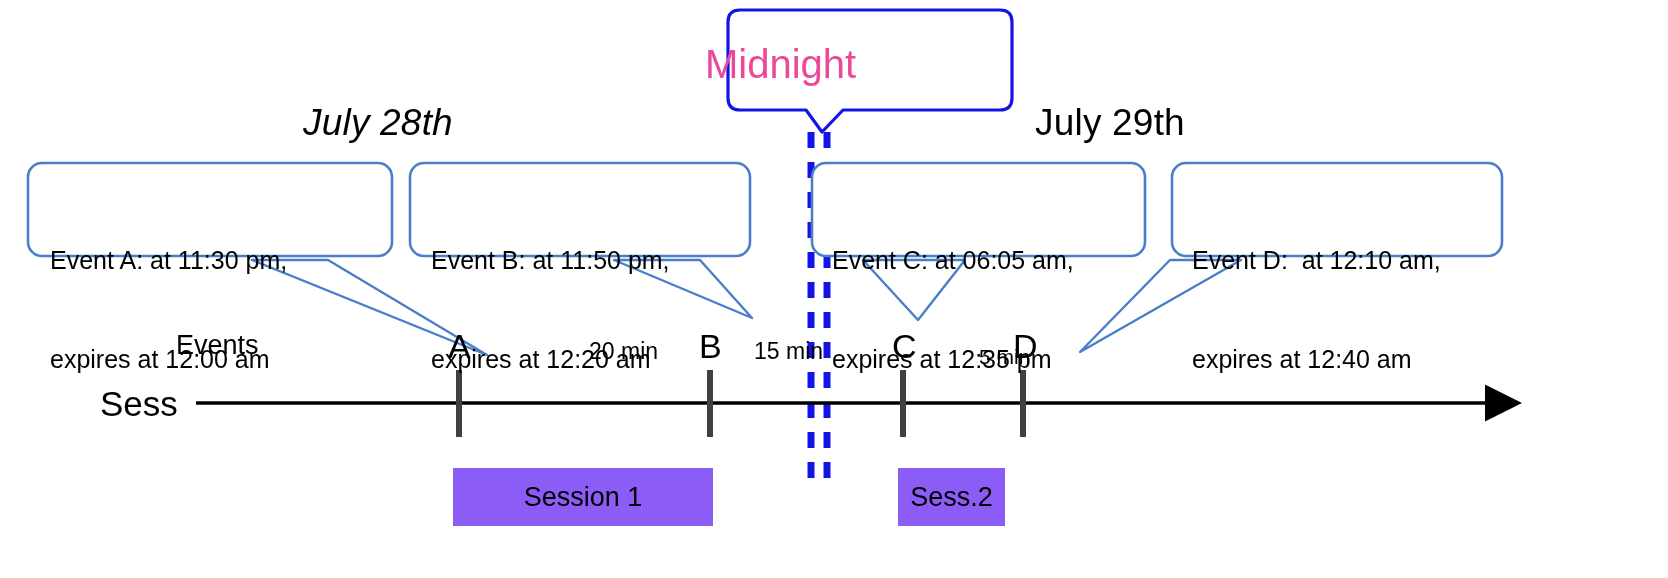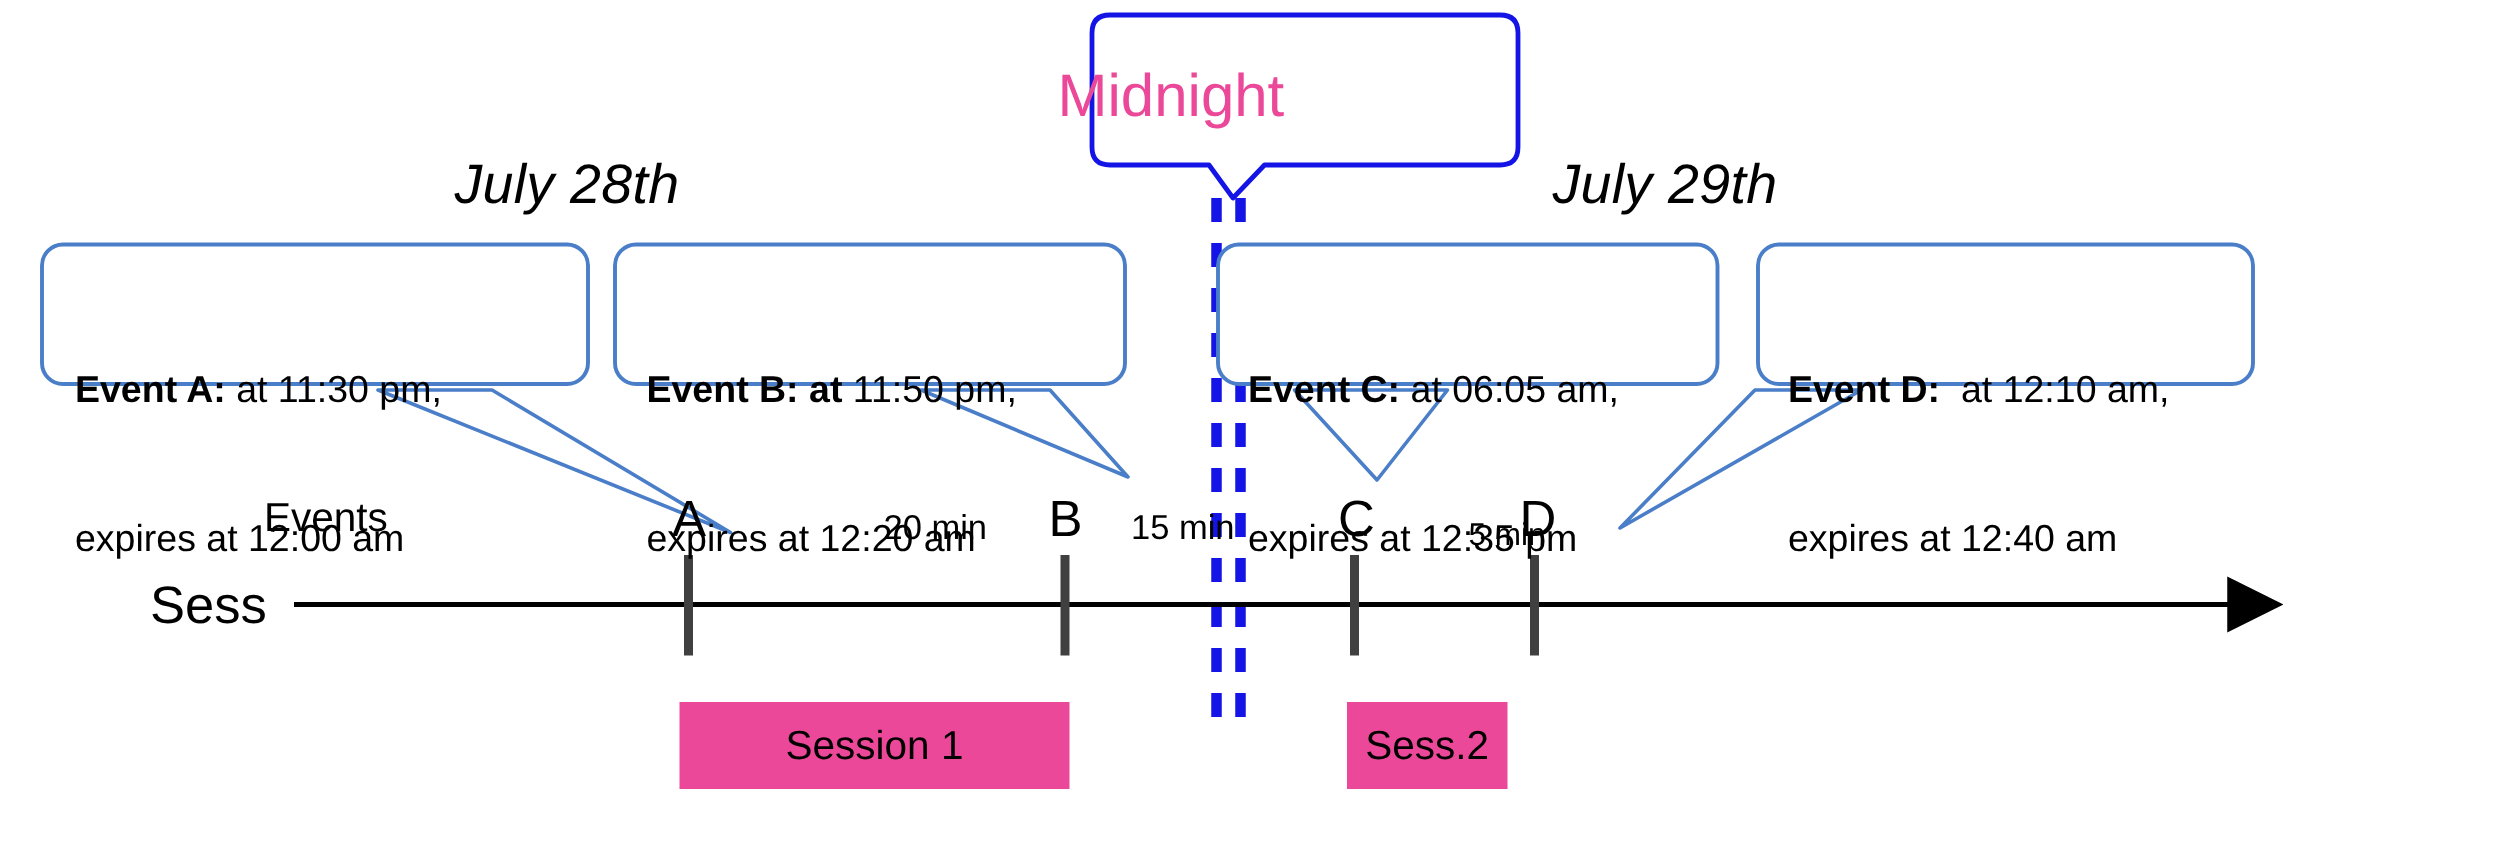--- a/index.html
+++ b/index.html
@@ -41,21 +41,21 @@
     letter-spacing: 0.2px;
   }
 
   .callout-text {
     position: absolute;
     font-size: 25px;
     line-height: 1.32;
     color: #000000;
     white-space: pre;
   }
-  .callout-text b { font-weight: bold; }
+  .callout-text b { font-weight: normal; }
 
   .midnight-text {
     position: absolute;
     font-size: 40px;
     color: #ec4899;
     white-space: pre;
   }
 
   .axis-name-user {
     position: absolute;
@@ -79,21 +79,21 @@
     font-size: 23px;
     white-space: pre;
   }
   .gap-lbl.small {
     font-size: 21px;
     padding-left: 40px;
   }
 
   .session-box {
     position: absolute;
-    background: #ec4899;
+    background: #8b5cf6;
     display: flex;
     align-items: center;
     justify-content: center;
   }
   .session-box span {
     font-size: 27px;
     color: #000000;
     white-space: pre;
   }
 </style>
@@ -140,21 +140,21 @@
     </defs>
     <line x1="196" y1="403" x2="1516" y2="403" stroke="#000000" stroke-width="3.4" marker-end="url(#axis-arrow)"></line>
 
     <line x1="459" y1="370" x2="459" y2="437" stroke="#404040" stroke-width="6"></line>
     <line x1="710" y1="370" x2="710" y2="437" stroke="#404040" stroke-width="6"></line>
     <line x1="903" y1="370" x2="903" y2="437" stroke="#404040" stroke-width="6"></line>
     <line x1="1023" y1="370" x2="1023" y2="437" stroke="#404040" stroke-width="6"></line>
   </svg>
 
   <div class="lbl date-hdr" style="left:303px; top:100px;font-style:italic;">July 28th</div>
-  <div class="lbl date-hdr" style="left:1035px; top:100px;font-style:italic;">July 29th</div>
+  <div class="lbl date-hdr" style="left:1035px; top:100px;">July 29th</div>
 
   <div class="midnight-text" style="left:705px; top:42px;">Midnight</div>
 
   <div class="callout-text" style="left:50px; top:178px;">
     <div><b>Event A:</b><span> at 11:30 pm,</span></div>
     <div>expires at 12:00 am</div>
   </div>
 
   <div class="callout-text" style="left:431px; top:178px;">
     <div><b>Event B: at</b><span> 11:50 pm,</span></div>

